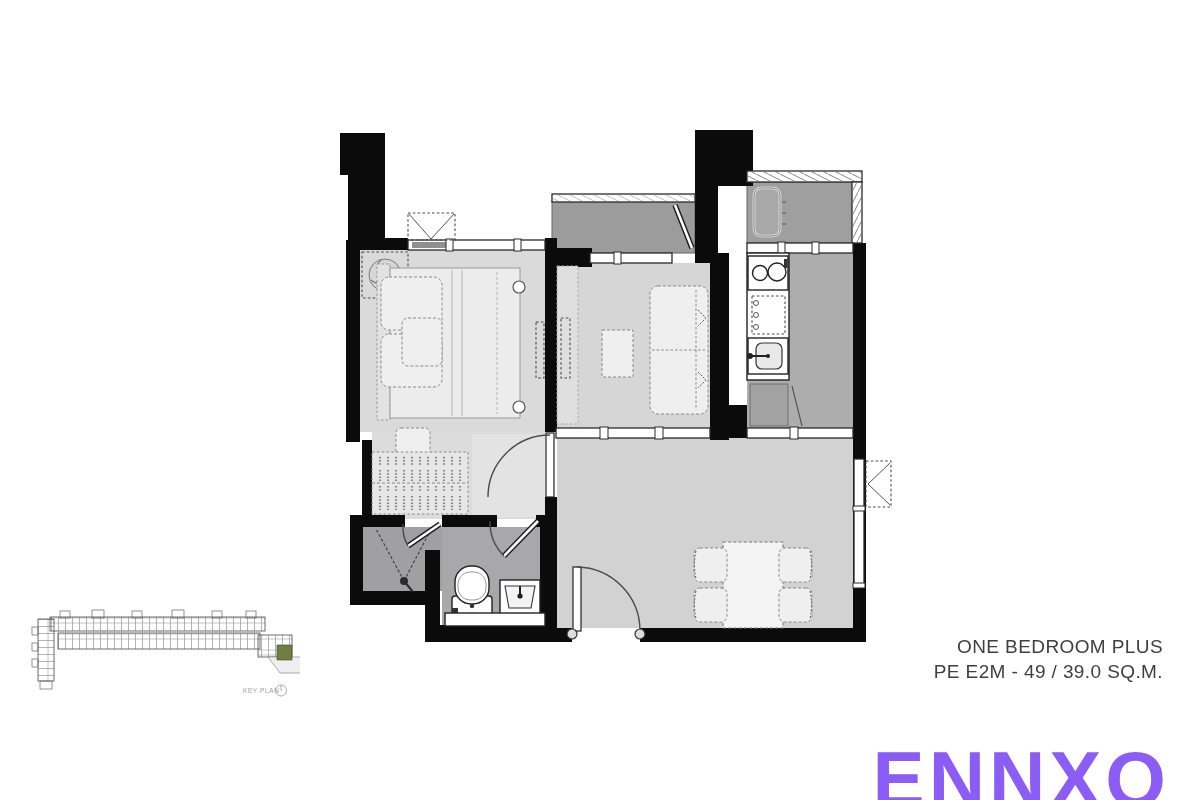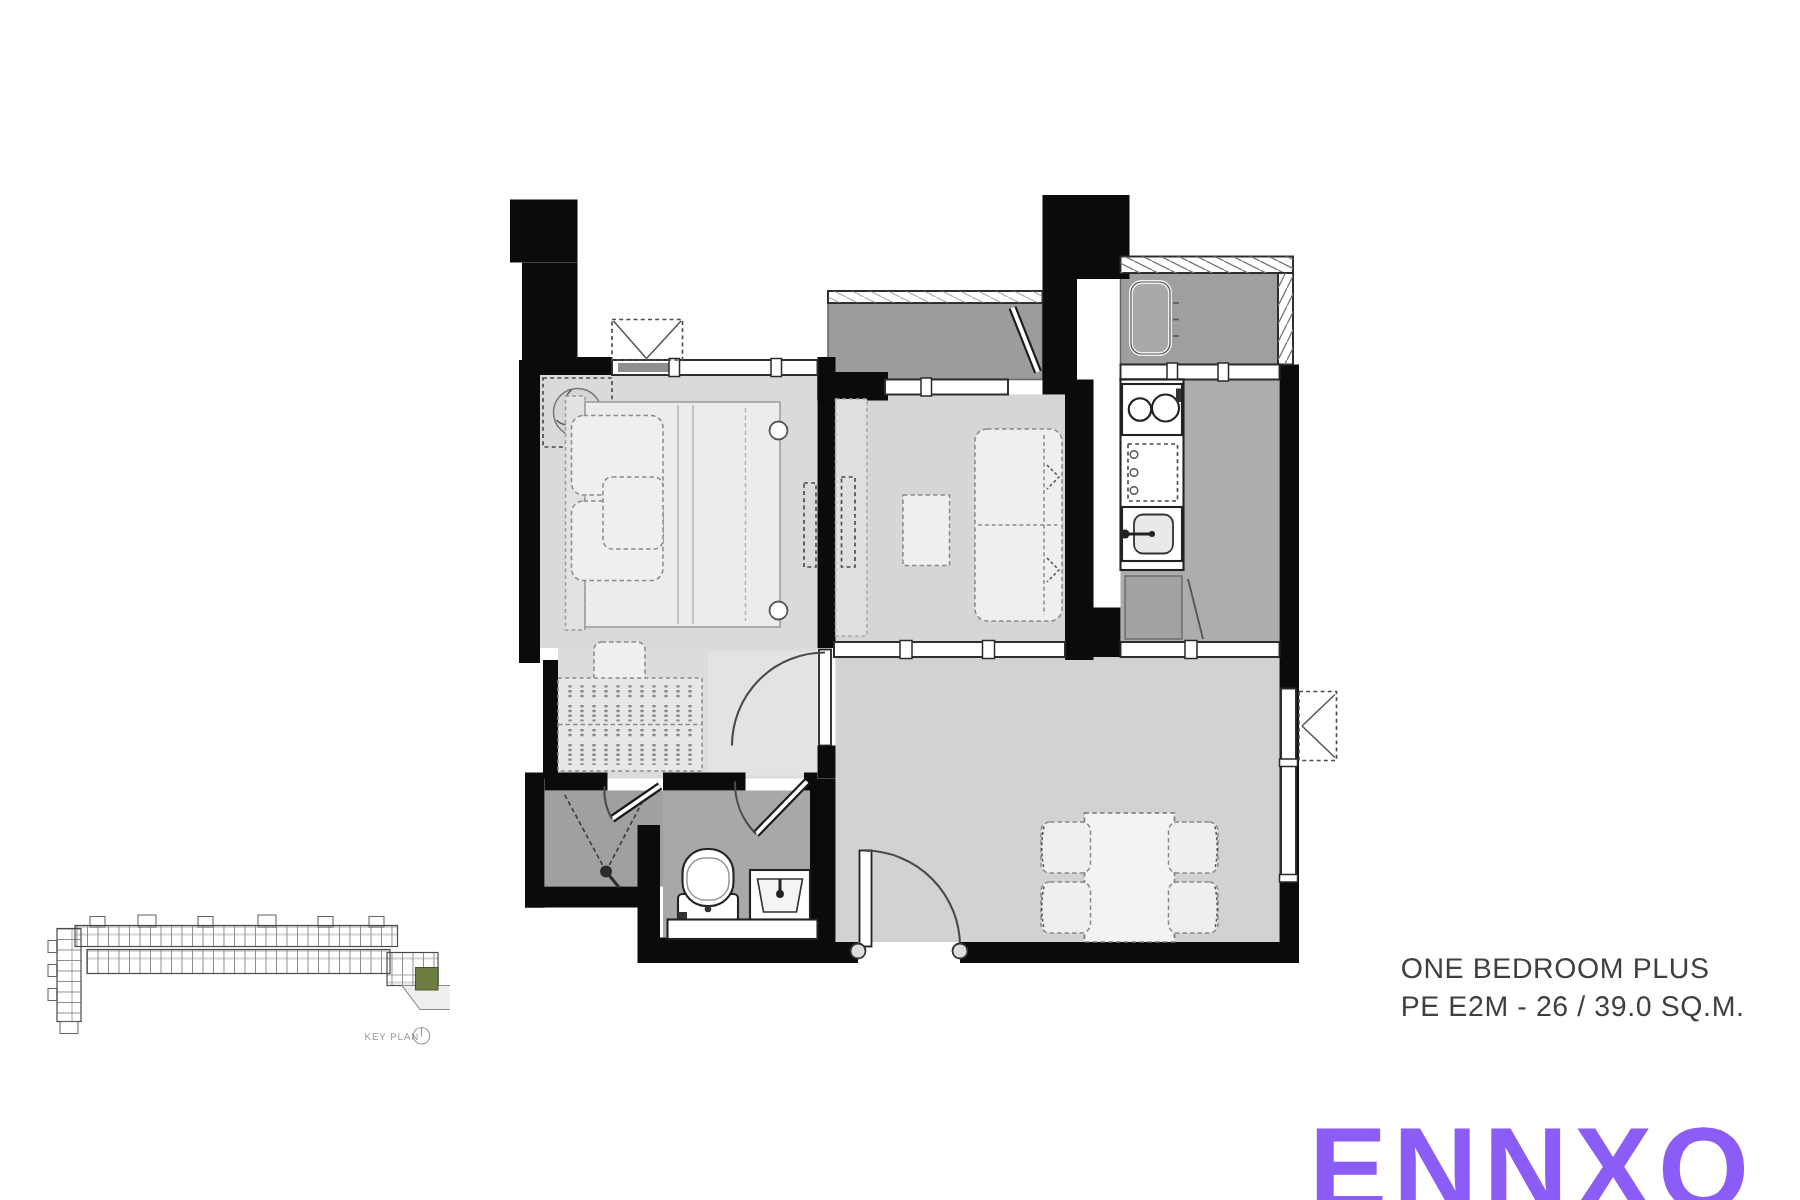--- a/index.html
+++ b/index.html
@@ -1,20 +1,20 @@
 <!DOCTYPE html>
 <html><head>
 <meta charset="utf-8">
 <style>
   html,body{margin:0;padding:0;background:#fff;}
   .stage{position:relative;width:1200px;height:800px;background:#fff;overflow:hidden;
          font-family:"Liberation Sans",sans-serif;}
   .plan-svg{position:absolute;left:0;top:0;}
   .keyplan-svg{position:absolute;left:30px;top:605px;}
-  .info{position:absolute;right:37px;top:634px;text-align:left;
+  .info{position:absolute;right:37px;top:634px;text-align:right;
         font-size:19px;line-height:25px;color:#3f3f3f;letter-spacing:.4px;}
   .watermark{position:absolute;right:30px;top:740px;font-size:78px;font-weight:bold;
         color:#8b5cf6;letter-spacing:4px;line-height:1;}
   
   .wall{fill:#0b0b0b;}
   .win{fill:#ffffff;stroke:#2a2a2a;stroke-width:1.3;}
   .tick{fill:#ffffff;stroke:#2a2a2a;stroke-width:1;}
   .dashbox{fill:none;stroke:#4a4a4a;stroke-width:1.1;stroke-dasharray:2.6 2.2;}
   .furn{fill:#efefef;stroke:#8a8a8a;stroke-width:1;stroke-dasharray:3 2;}
   .whitefix{fill:#ffffff;stroke:#222;stroke-width:1.4;}
@@ -294,18 +294,18 @@
     </g>
     <g>
       <text x="213" y="88" font-size="6.5" fill="#9a9a9a" letter-spacing="0.6">KEY PLAN</text>
       <circle cx="251" cy="85.5" r="5.5" fill="none" stroke="#9a9a9a" stroke-width="0.8"></circle>
       <line x1="251" y1="80" x2="251" y2="86" stroke="#9a9a9a" stroke-width="0.8"></line>
     </g>
   </svg>
 
   <div class="info">
     <div>ONE BEDROOM PLUS</div>
-    <div>PE E2M - 26 / 39.0 SQ.M.</div>
+    <div>PE E2M - 49 / 39.0 SQ.M.</div>
   </div>
 
   <div class="watermark">ENNXO</div>
 
 </div>
 
 </body></html>

